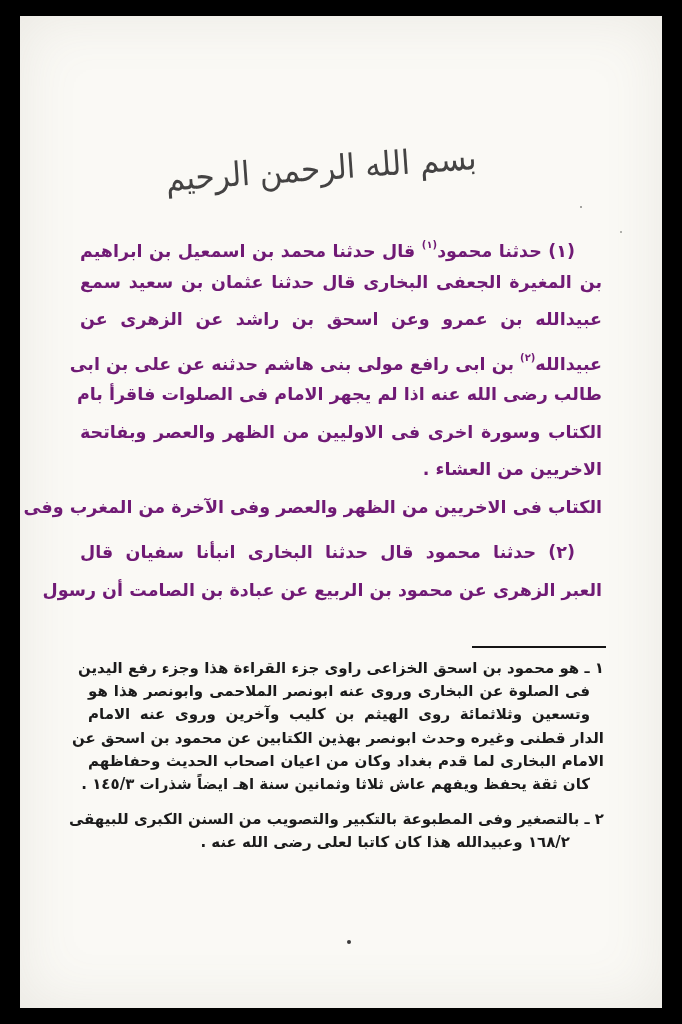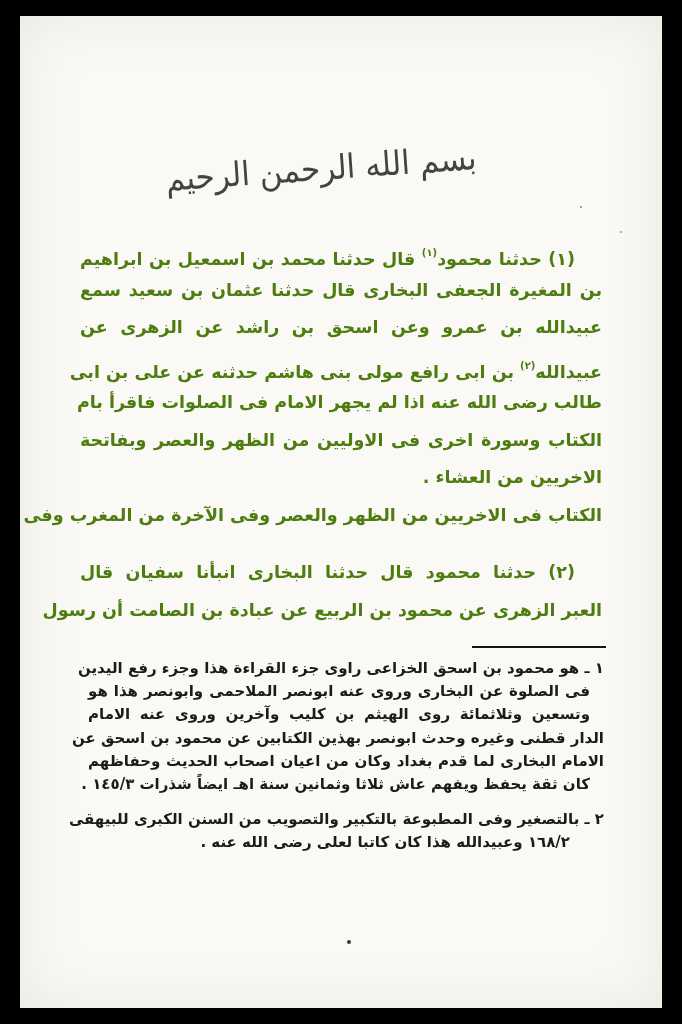--- a/index.html
+++ b/index.html
@@ -23,37 +23,37 @@
     text-align: center;
     direction: rtl;
     font-size: 31px;
     font-weight: 400;
     color: #2b2b2b;
     transform: rotate(-4deg) scaleY(1.08);
     opacity: 0.88;
   }
   .main {
     position: absolute;
-    top: 218px; right: 60px;
+    top: 210px; right: 60px;
     width: 522px;
     direction: rtl;
-    color: #4d7c0f;
+    color: #701a75;
     font-size: 17.5px;
     font-weight: 700;
   }
   .main .tline {
     height: 37.5px;
     line-height: 37.5px;
     text-align: justify;
     text-align-last: justify;
     white-space: nowrap;
   }
   .main .tline.short { text-align-last: right; white-space: normal; }
   .main .tline.ind { padding-right: 27px; }
-  .para2 { margin-top: 20px; }
+  .para2 { margin-top: 8px; }
   .sup {
     font-size: 10px;
     vertical-align: 9px;
     font-weight: 700;
   }
   .fn-divider {
     position: absolute;
     top: 630px; right: 56px;
     width: 134px;
     border-top: 2px solid #151515;

